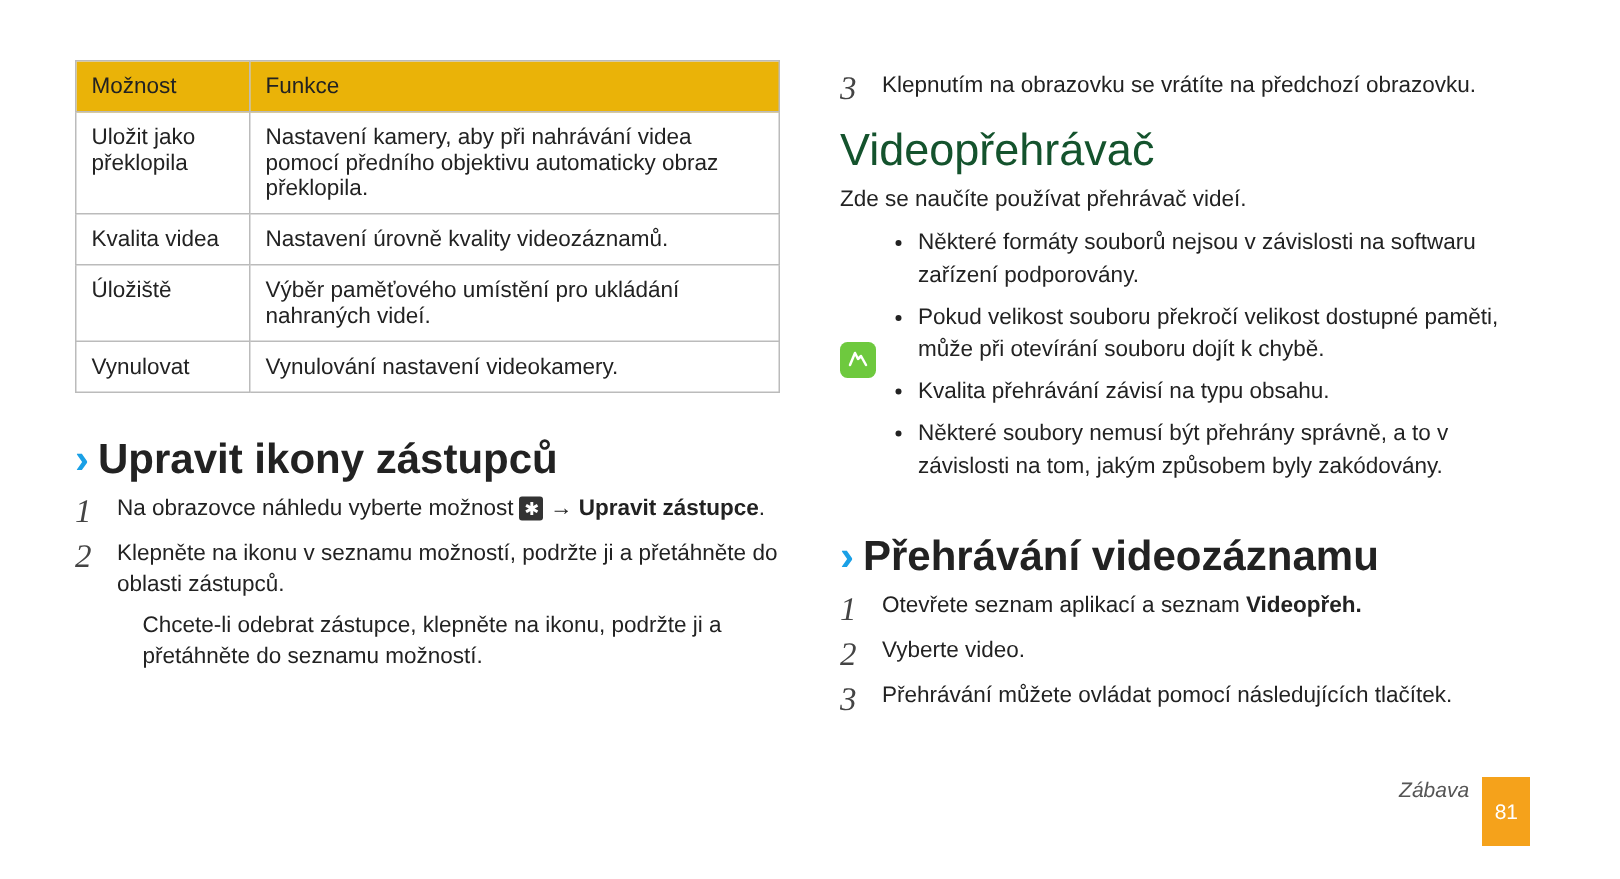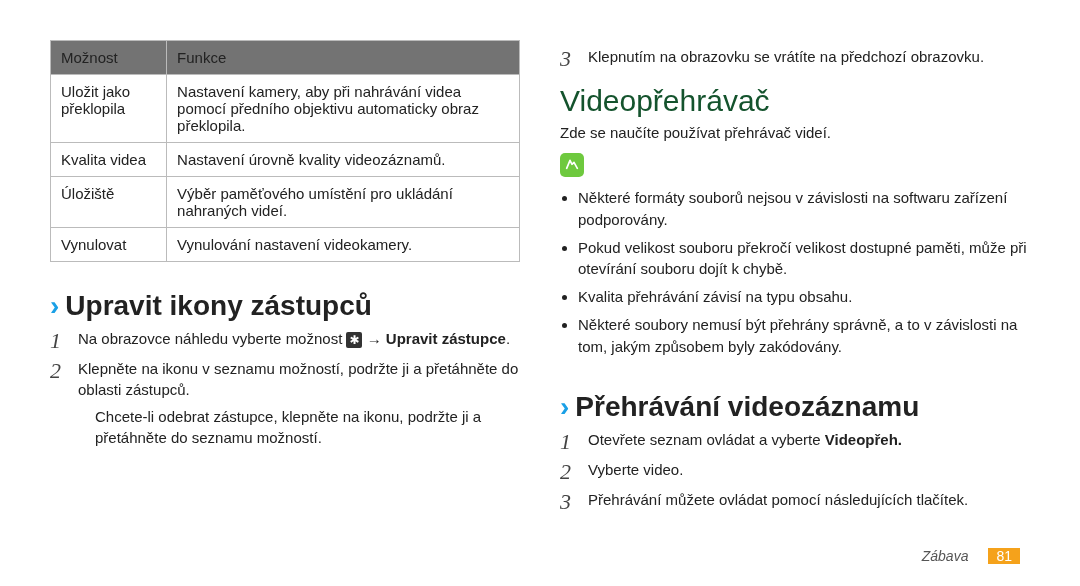--- a/index.html
+++ b/index.html
@@ -28,21 +28,21 @@
     width: 100%;
     font-size: 15px;
   }
   th, td {
     border: 1px solid #bbb;
     padding: 8px 10px;
     text-align: left;
     vertical-align: top;
   }
   thead th {
-    background: #737373;
+    background: #eab308;
     font-weight: 400;
   }
   .section-title {
     font-size: 28px;
     font-weight: 700;
     margin: 28px 0 4px 0;
     color: #222;
   }
   .section-title .chev {
     color: #1aa0e6;
@@ -94,24 +94,23 @@
     width: 16px;
     height: 16px;
     background: #333;
     color: #fff;
     font-size: 12px;
     vertical-align: middle;
     border-radius: 2px;
   }
   .note-row {
     display: flex;
-    align-items: flex-start;
+    align-items: center;
     gap: 10px;
     margin-top: 8px;
-    flex-direction: column;
   }
   .note-icon {
     width: 24px;
     height: 24px;
     border-radius: 5px;
     background: #6ec93e;
     color: #fff;
     display: flex;
     align-items: center;
     justify-content: center;
@@ -129,30 +128,30 @@
     padding-left: 18px;
   }
   .bullets li { margin-bottom: 6px; }
   .footer {
     position: absolute;
     bottom: 22px;
     right: 60px;
     font-size: 14px;
     display: flex;
     align-items: flex-start;
-    gap: 20px;
+    gap: 9px;
   }
   .footer-label {
     font-style: italic;
     color: #555;
   }
   .page-num {
     background: #f5a21b;
     color: #fff;
-    padding: 0 8px;
+    padding: 15px 8px;
     font-weight: 400;
     font-size: 14px;
   }
 </style>
 </head>
 <body>
 
 <div class="page">
 
   <div class="col">
@@ -226,21 +225,21 @@
       </div>
     </div>
 
     <div class="section-title">
       <span class="chev">›</span><span>Přehrávání videozáznamu</span>
     </div>
 
     <div class="step">
       <div class="step-num">1</div>
       <div class="step-text">
-        <span>Otevřete seznam ovládat a vyberte </span><span class="bold">Videopřeh.</span>
+        <span>Otevřete seznam aplikací a seznam </span><span class="bold">Videopřeh.</span>
       </div>
     </div>
     <div class="step">
       <div class="step-num">2</div>
       <div class="step-text">Vyberte video.</div>
     </div>
     <div class="step">
       <div class="step-num">3</div>
       <div class="step-text">Přehrávání můžete ovládat pomocí následujících tlačítek.</div>
     </div>

